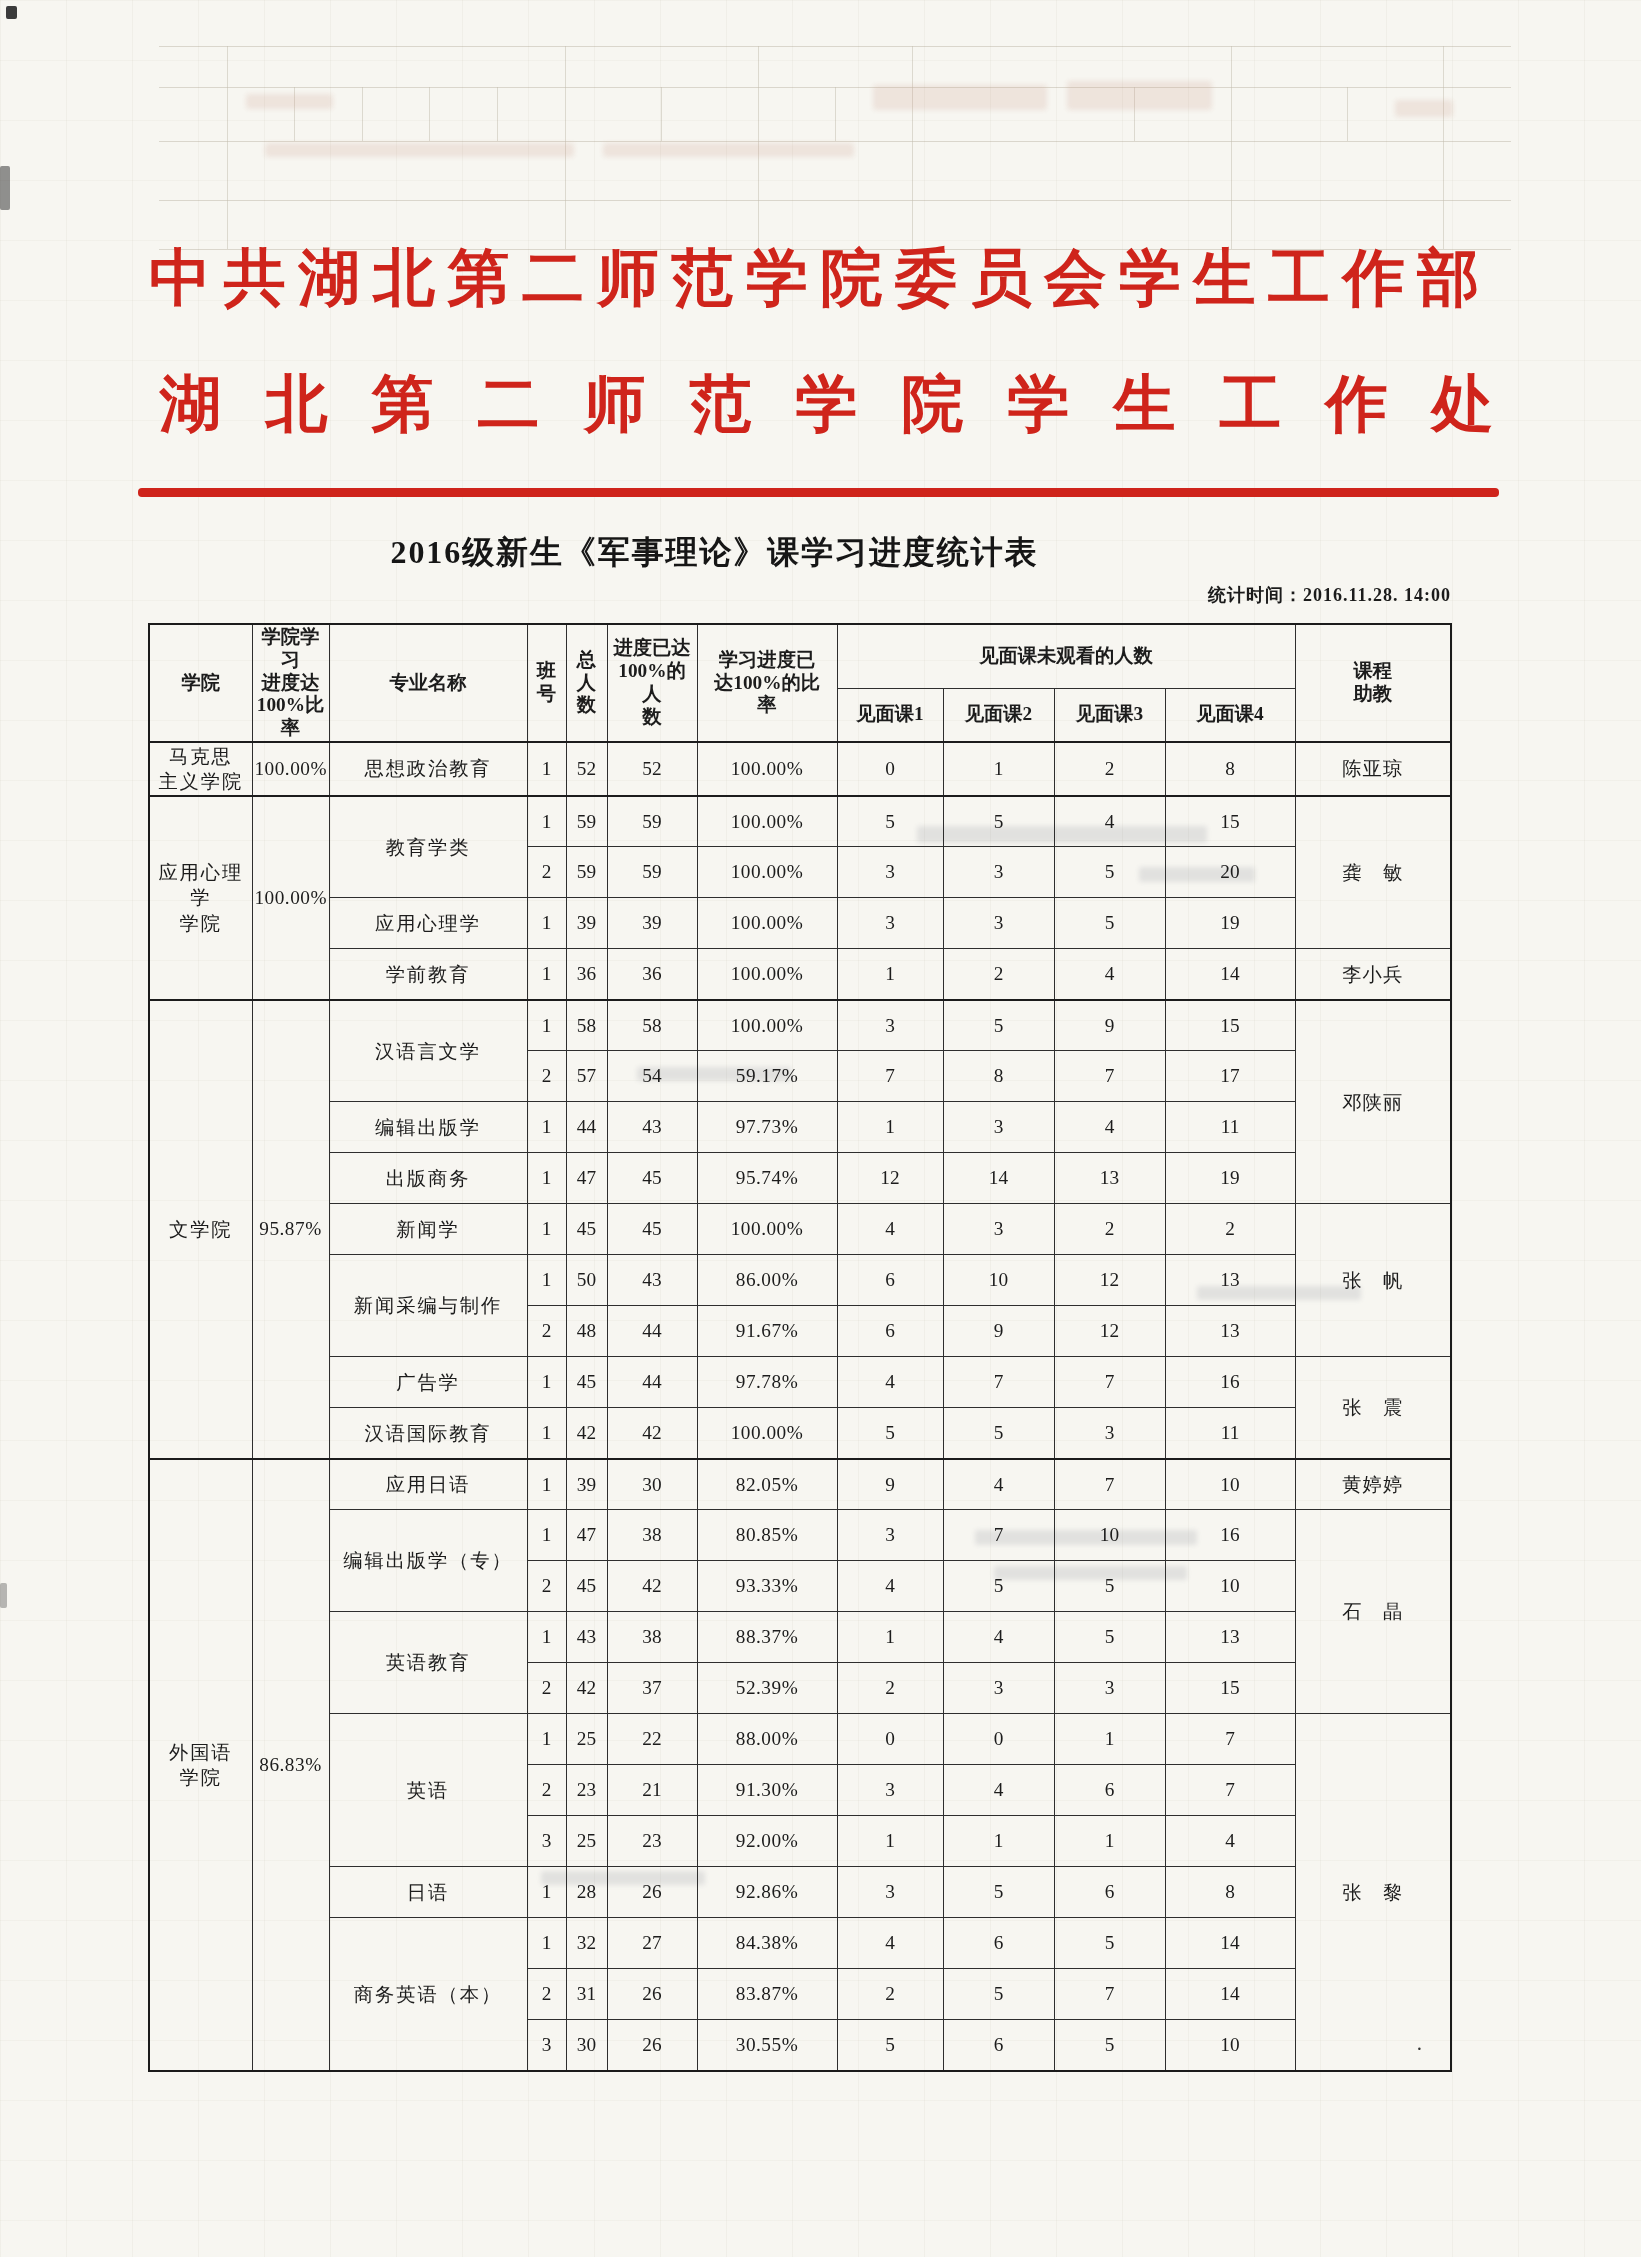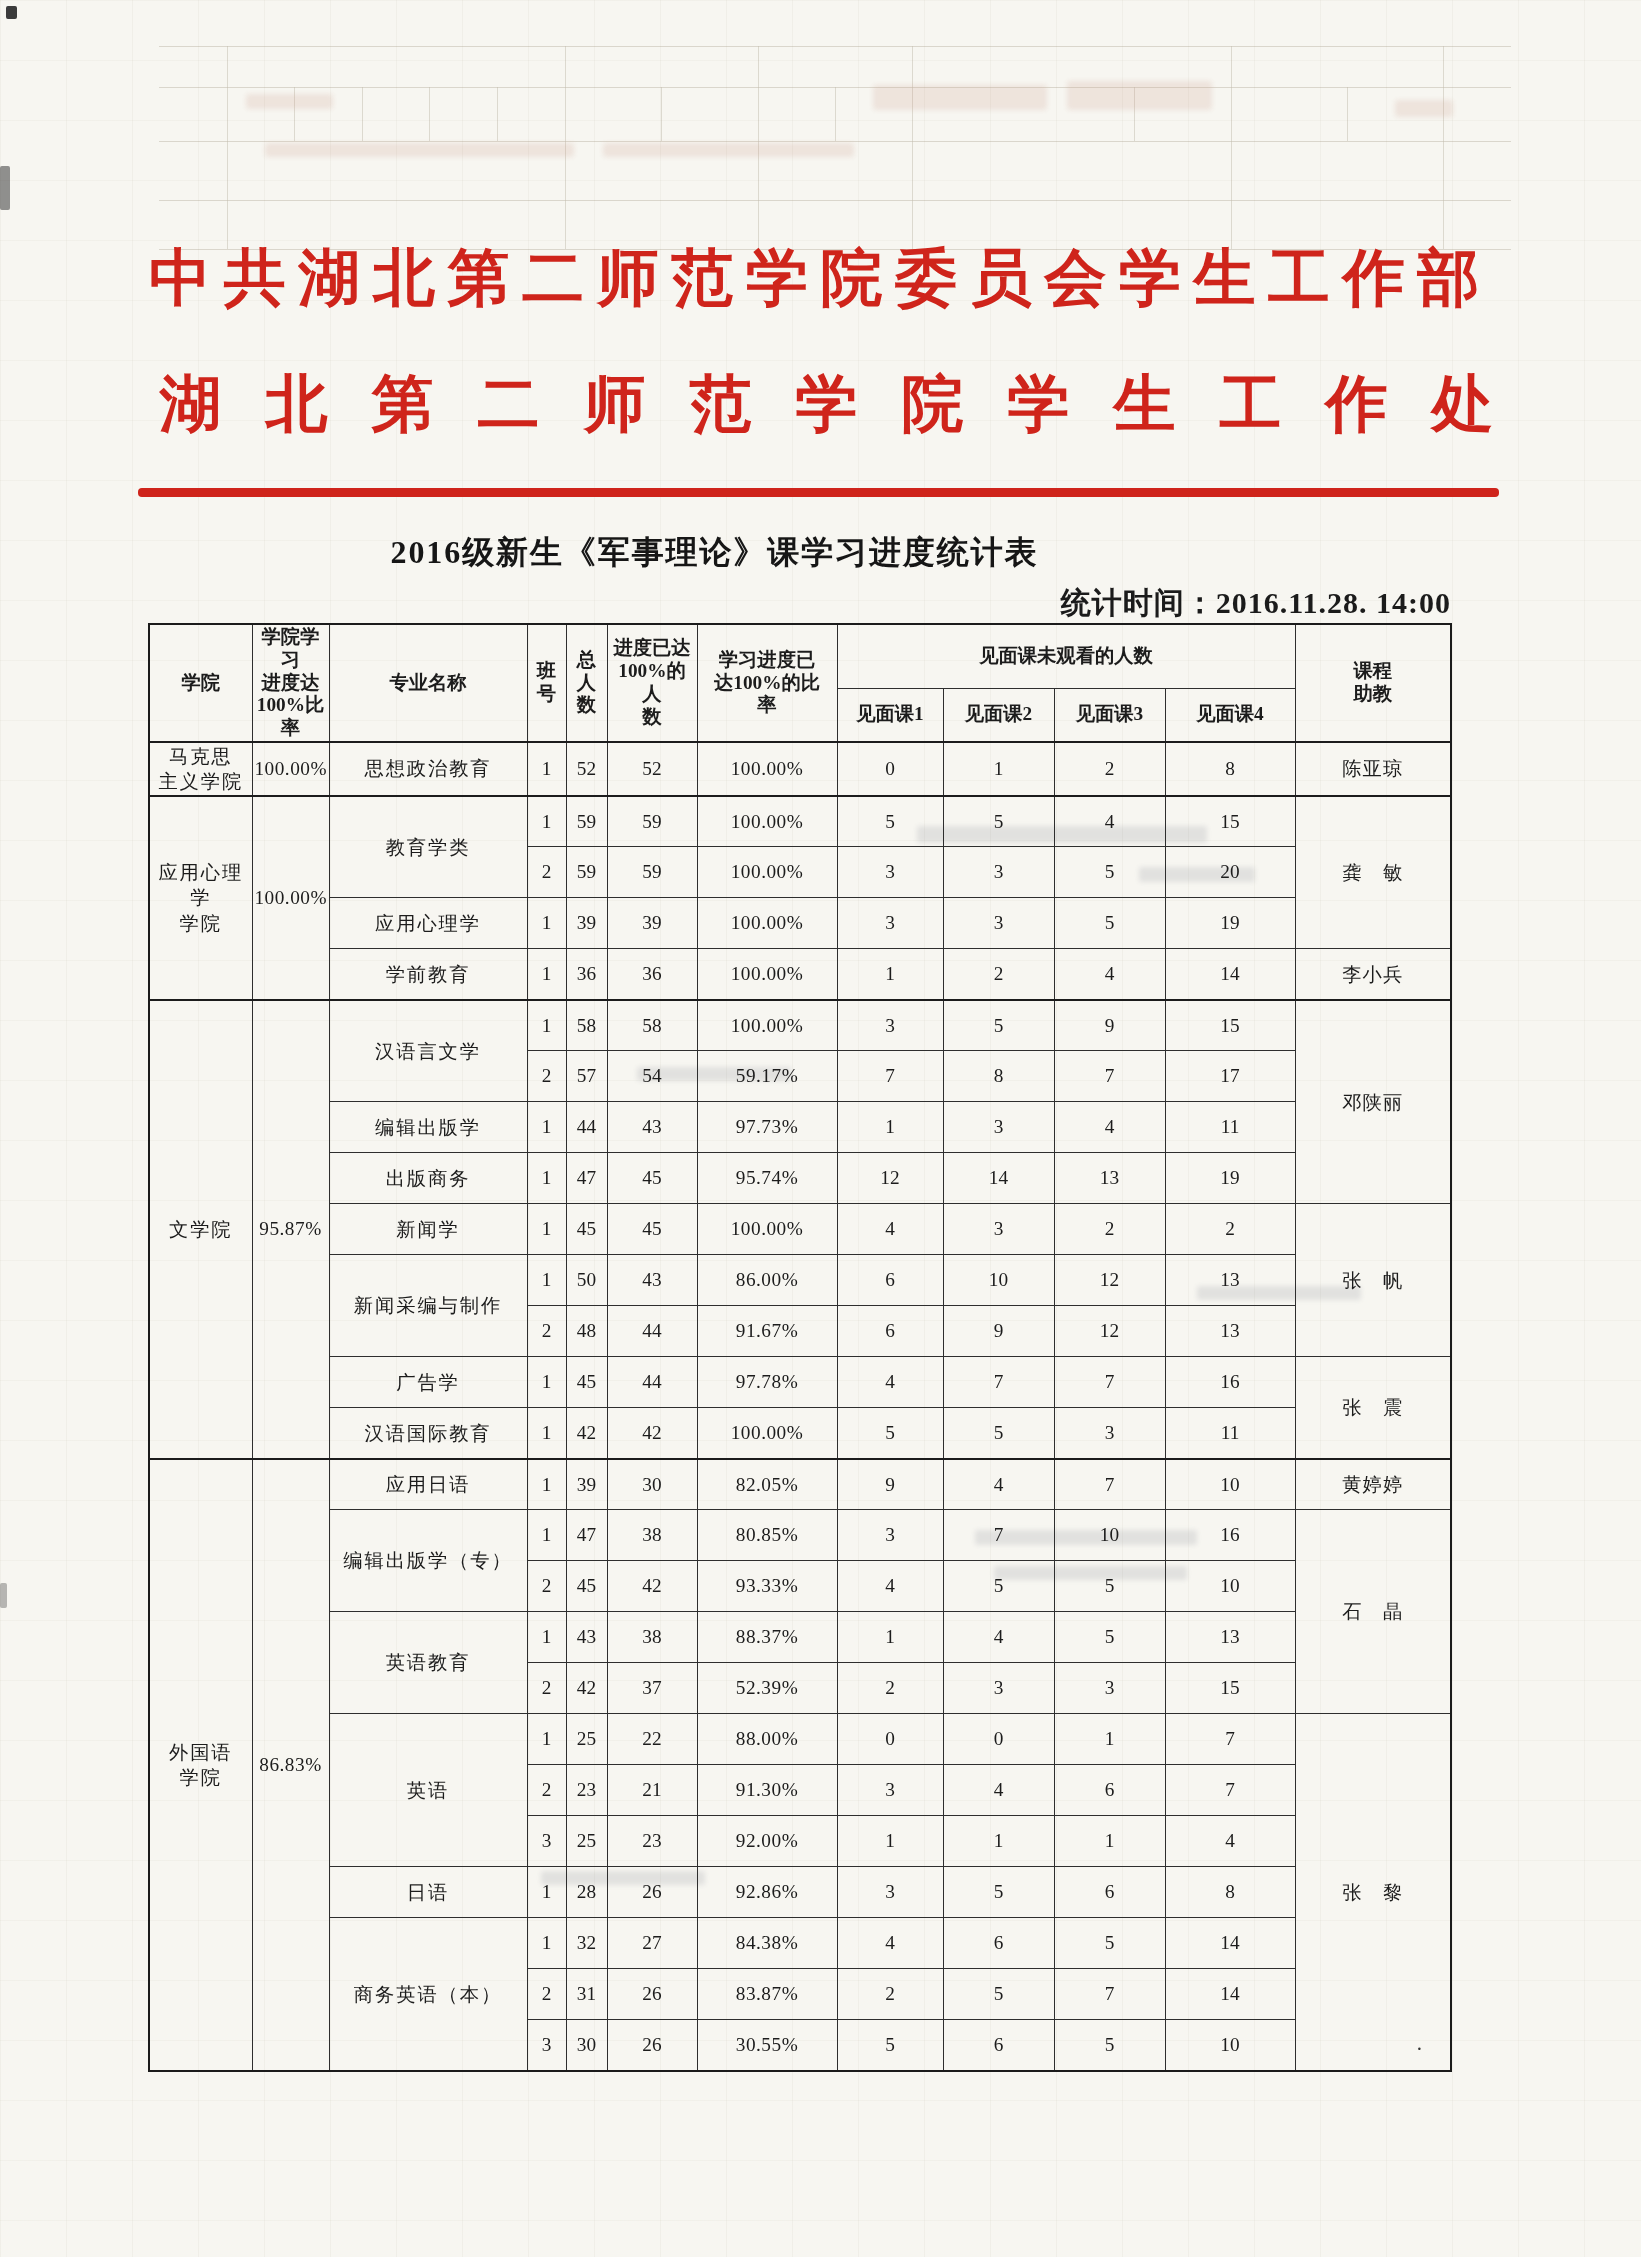--- a/index.html
+++ b/index.html
@@ -42,21 +42,21 @@
     background:#cf241b;border-radius:3.9px;
   }
 
   .doc-title{
     position:absolute;left:0;top:531px;width:1641px;text-align:center;
     font-size:32px;font-weight:700;letter-spacing:1.9px;color:#161616;
     transform:translateX(-106px);
   }
   .stat-time{
     position:absolute;top:583px;right:190px;
-    font-size:30px;font-weight:700;letter-spacing:1px;color:#1b1b1b;
+    font-size:18px;font-weight:700;letter-spacing:1px;color:#1b1b1b;
   }
 
   
   table.progress{
     position:absolute;left:148px;top:623px;width:1303px;
     border-collapse:collapse;table-layout:fixed;
     border:2.9px solid #1b1b1b;
   }
   table.progress th, table.progress td{
     border:1.9px solid #2e2e2e;

